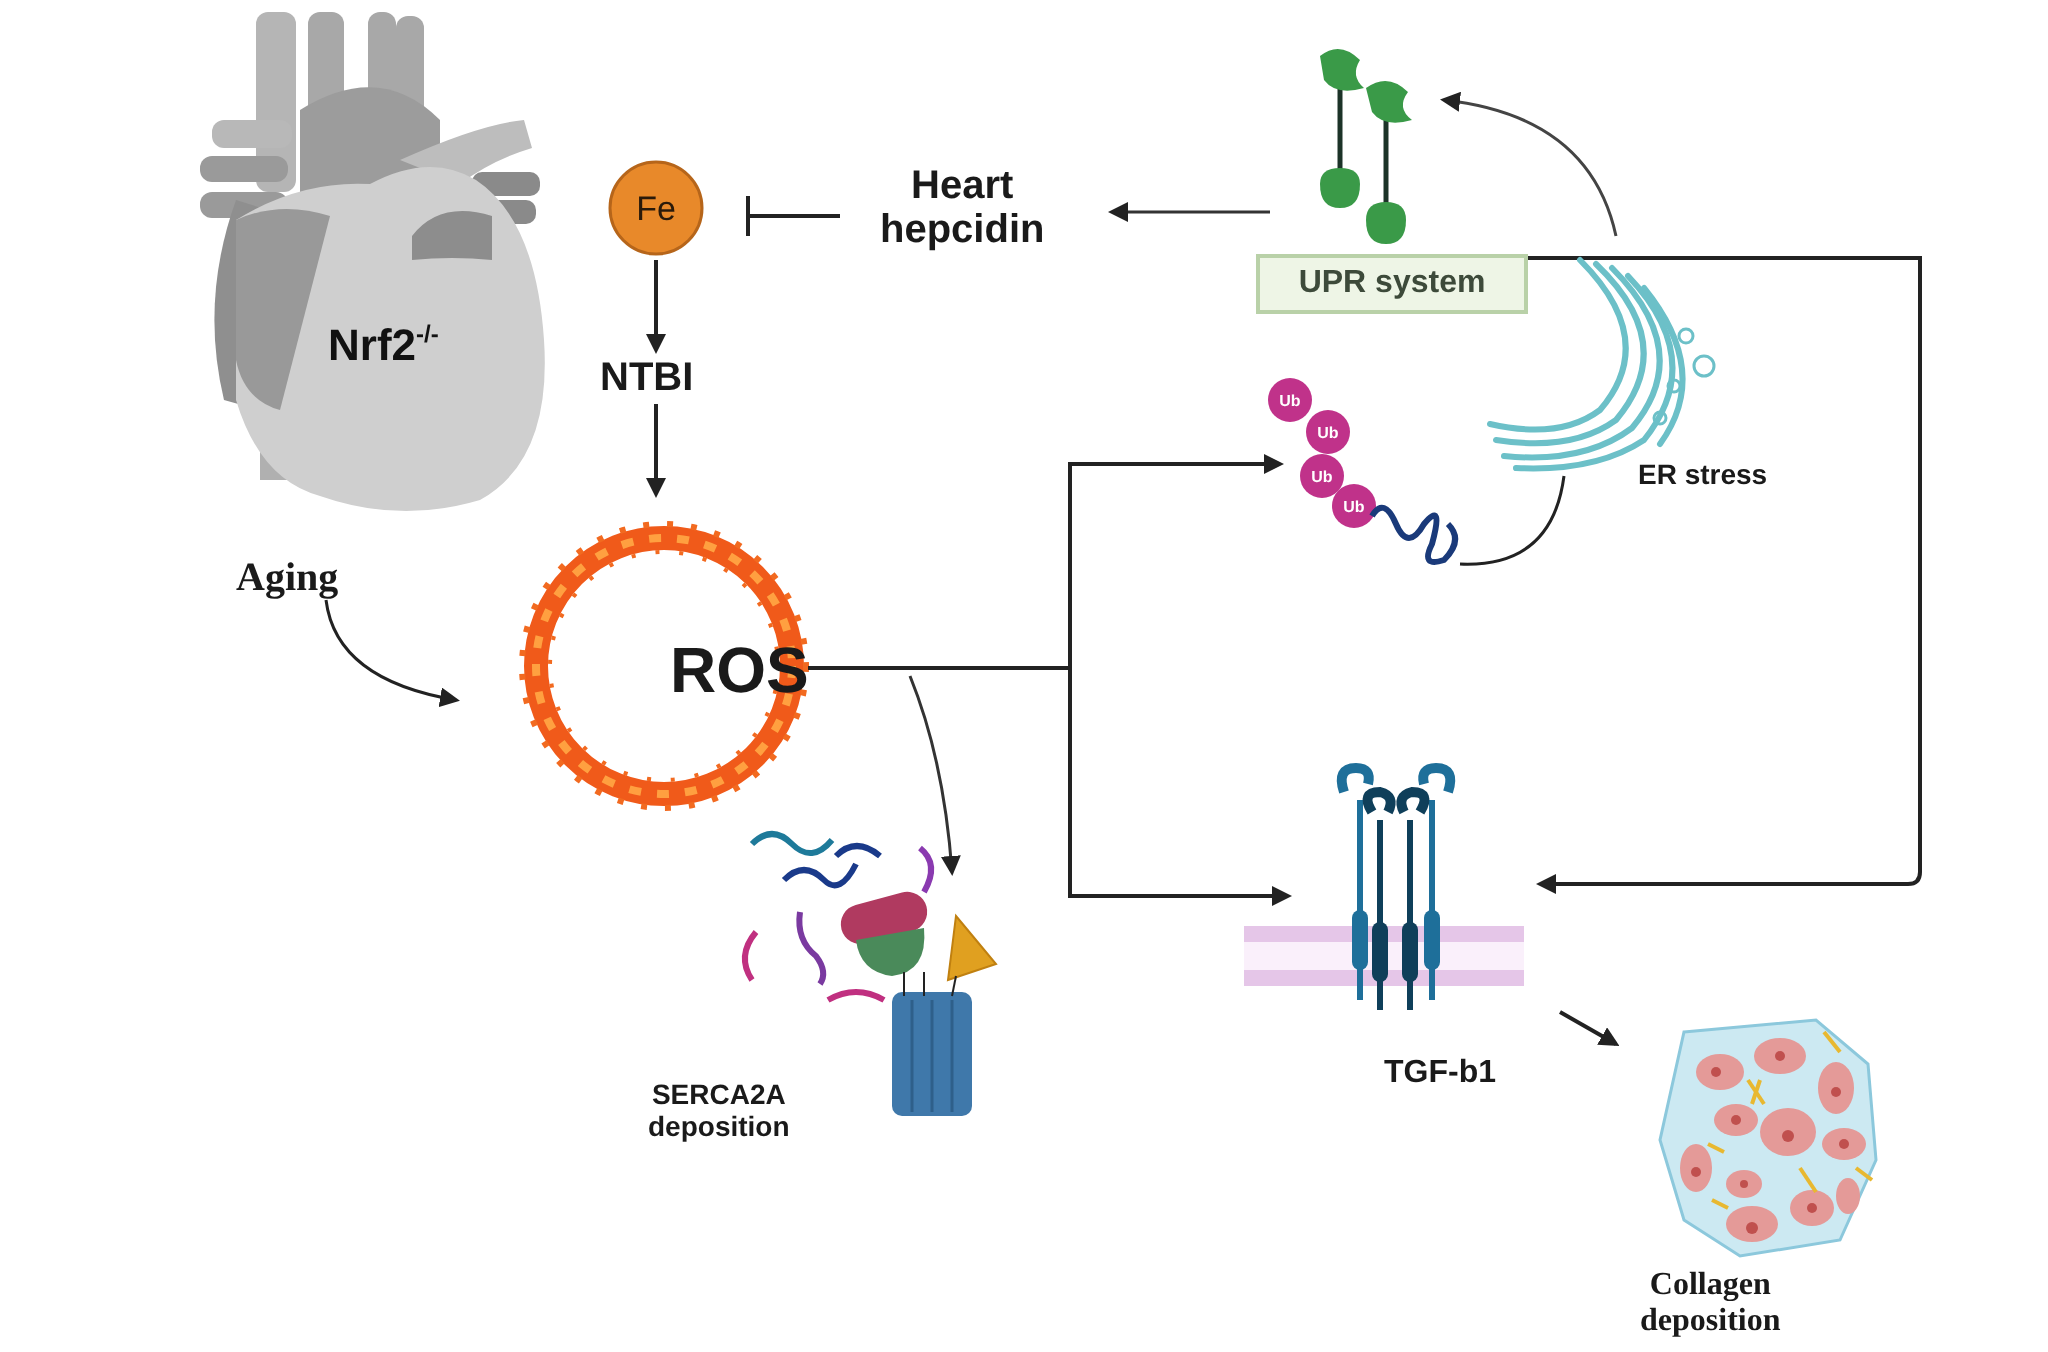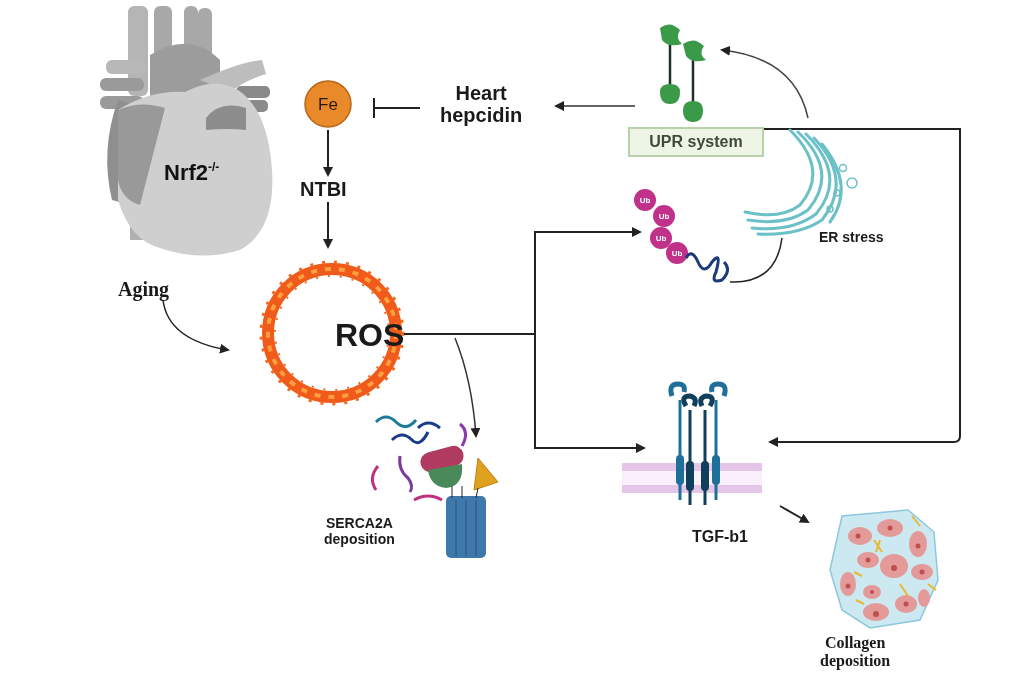--- a/index.html
+++ b/index.html
@@ -200,21 +200,21 @@
 <div class="lbl lbl-mid" style="left:300px; top:178px;">NTBI</div>
 
 <div class="upr-box">UPR system</div>
 
 <div class="lbl lbl-xs" style="left:784px; top:230px;padding-left:35px;">ER stress</div>
 
 <div class="lbl lbl-mid" style="left:118px; top:278px;font-family:Liberation Serif, serif;">Aging</div>
 
 <div class="lbl" style="left:302px; top:318px; font-size:32px;margin-left:33px;">ROS</div>
 
-<div class="lbl lbl-xs" style="left:324px; top:516px;">
+<div class="lbl lbl-xs" style="left:324px; top:540px;">
   <div>SERCA2A</div>
   <div>deposition</div>
 </div>
 
 <div class="lbl lbl-sm" style="left:692px; top:528px;">TGF-b1</div>
 
 <div class="lbl lbl-sm" style="left:820px; top:634px;font-family:Liberation Serif, serif;">
   <div>Collagen</div>
   <div>deposition</div>
 </div>

